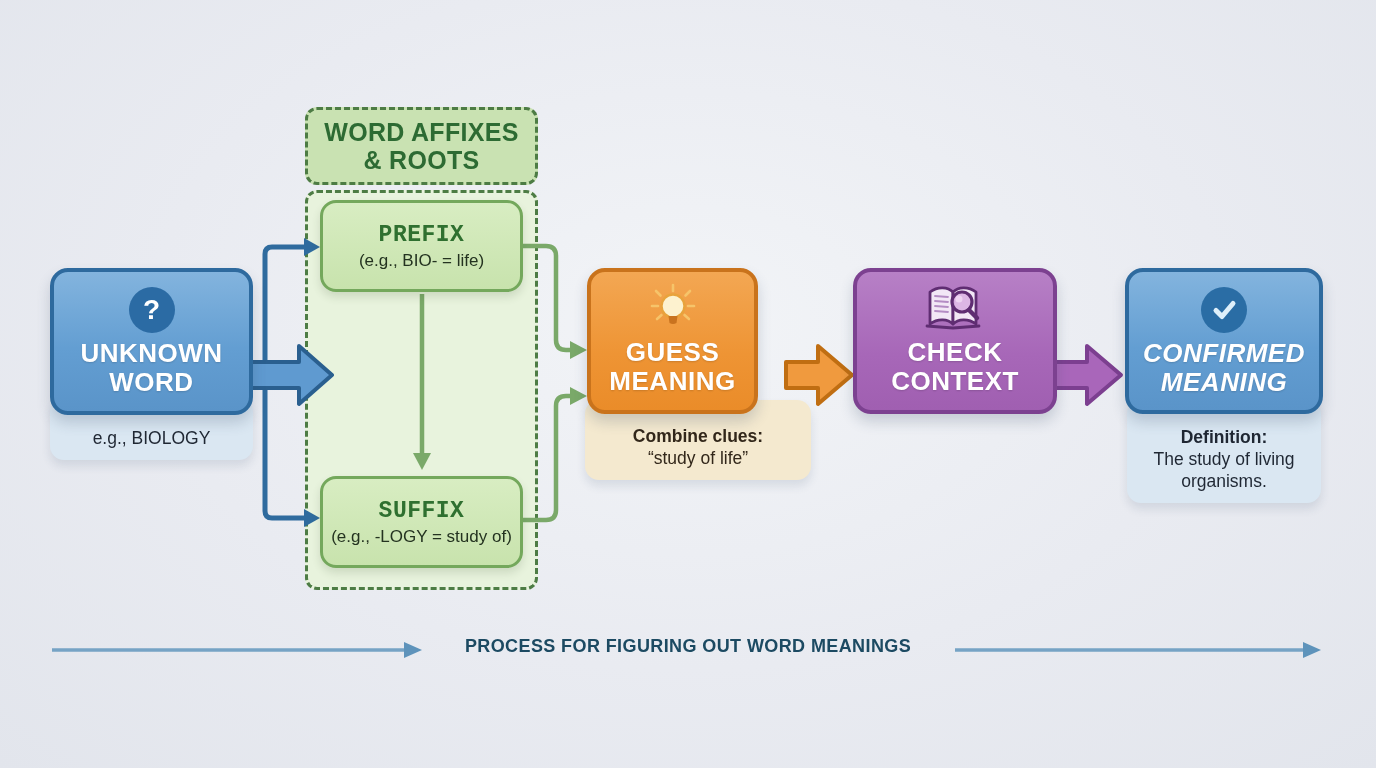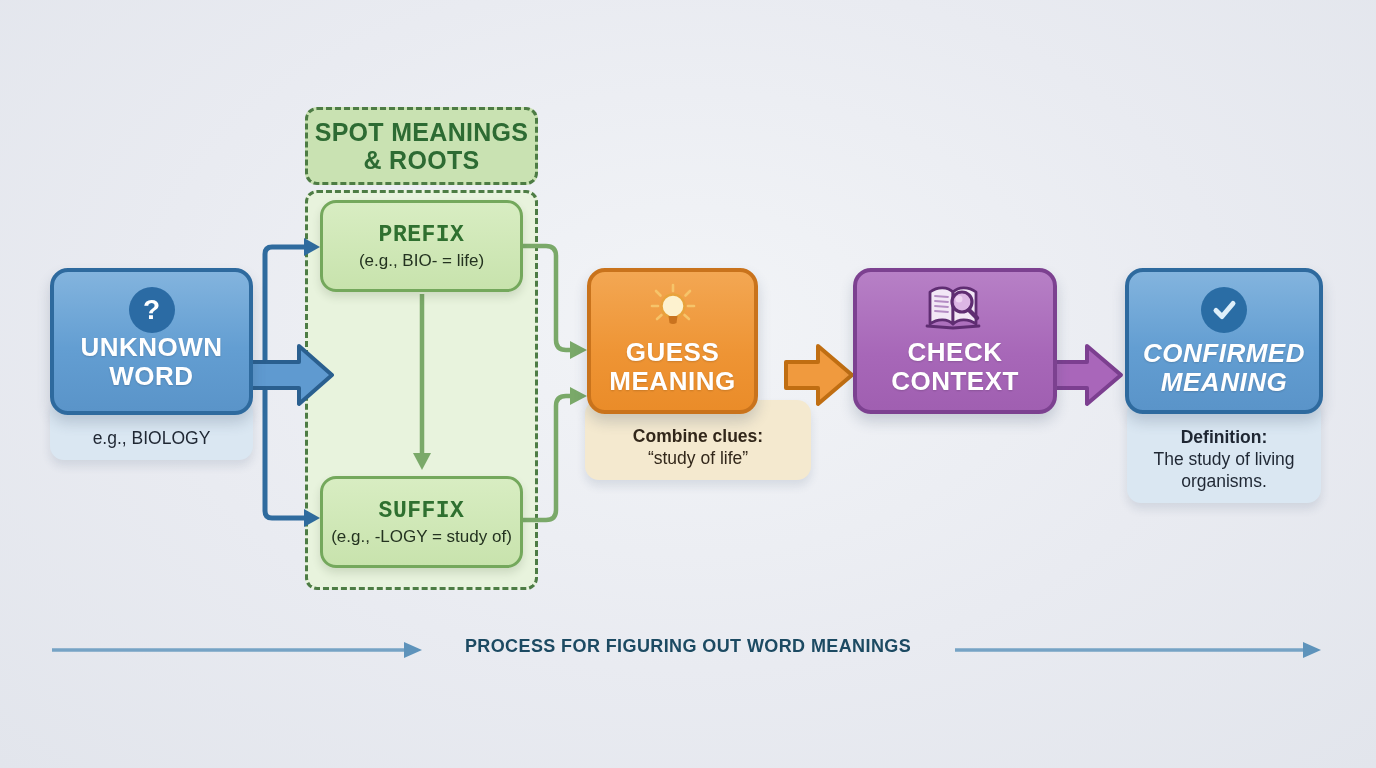--- a/index.html
+++ b/index.html
@@ -90,41 +90,41 @@
     <polygon points="1055,362 1087,362 1087,346 1121,375 1087,404 1087,388 1055,388" fill="#a966ba" stroke="#7c3f90" stroke-width="4" stroke-linejoin="round"></polygon>
 
     <path d="M 52 650 L 406 650" fill="none" stroke="#76a3c5" stroke-width="3.5"></path>
     <polygon points="404,642 422,650 404,658" fill="#5e93bb"></polygon>
     <path d="M 955 650 L 1305 650" fill="none" stroke="#76a3c5" stroke-width="3.5"></path>
     <polygon points="1303,642 1321,650 1303,658" fill="#5e93bb"></polygon>
   </svg>
 
   <div class="affix-body"></div>
   <div class="affix-header">
-    <span>SPOT MEANINGS</span>
+    <span>WORD AFFIXES</span>
     <span>&amp; ROOTS</span>
   </div>
 
   <div class="green-node" style="top:200px;">
     <div class="g-title">PREFIX</div>
     <div class="g-sub">(e.g., BIO- = life)</div>
   </div>
   <div class="green-node" style="top:476px;">
     <div class="g-title">SUFFIX</div>
     <div class="g-sub">(e.g., -LOGY = study of)</div>
   </div>
 
   <div class="panel blue-panel" style="left:50px;top:398px;width:203px;height:62px;">
     <span>e.g., BIOLOGY</span>
   </div>
   <div class="box blue-box" style="left:50px;top:268px;width:203px;height:147px;padding-top:15px;">
     <div class="icon-circle q-circle">
       <span>?</span>
     </div>
-    <div class="box-title" style="">
+    <div class="box-title" style="margin-top:6px;">
       <span>UNKNOWN</span>
       <span>WORD</span>
     </div>
   </div>
 
   <div class="panel cream-panel" style="left:585px;top:400px;width:226px;height:80px;">
     <span class="b">Combine clues:</span>
     <span>“study of life”</span>
   </div>
   <div class="box orange-box" style="left:587px;top:268px;width:171px;height:146px;padding-top:10px;">

